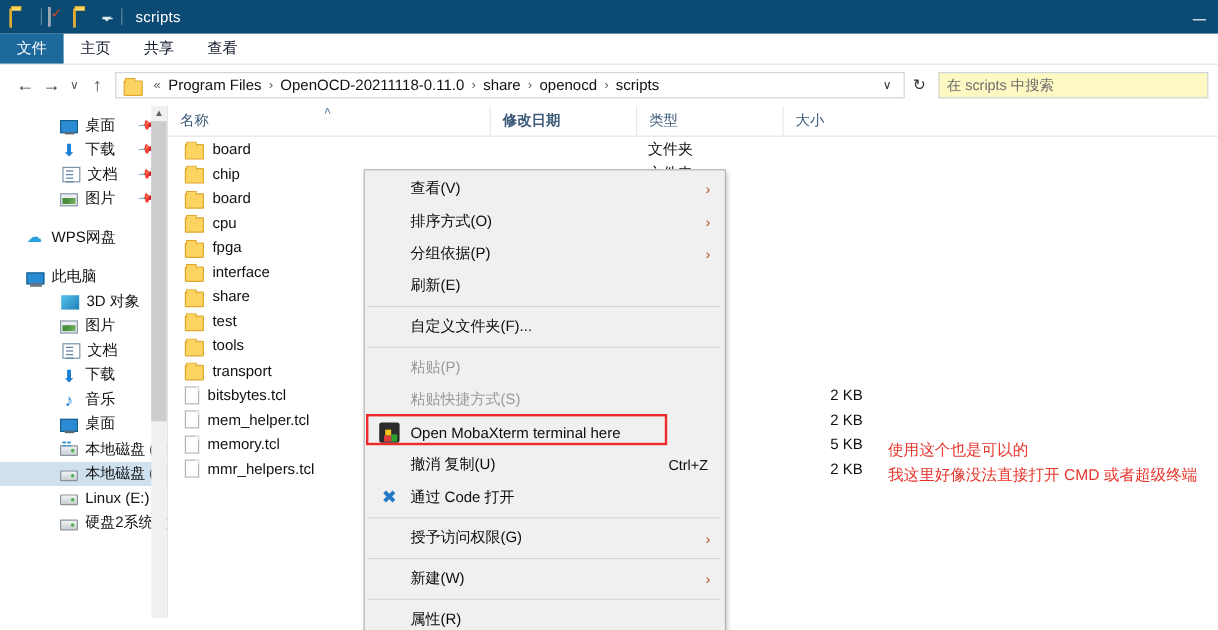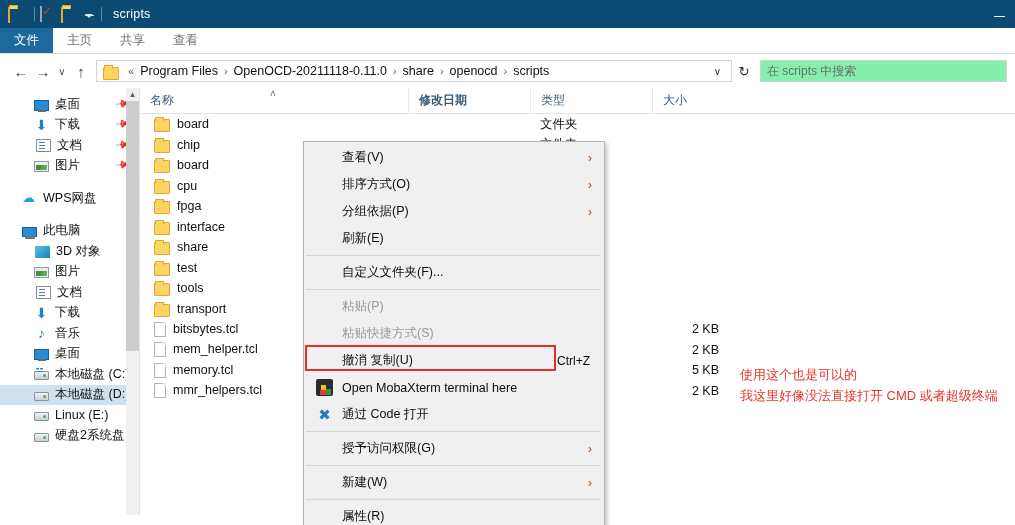--- a/index.html
+++ b/index.html
@@ -36,55 +36,55 @@
     width:0;height:0;border-left:4px solid transparent;border-right:4px solid transparent;
     border-top:4px solid #dfe8ee; margin:0 3px; position:relative; top:2px;
   }
   .qa-caret-bar{ width:9px;height:1px;background:#dfe8ee; position:absolute; top:-3px; left:-4px;}
   .win-title{ font-size:12.5px; margin-left:6px; letter-spacing:.2px;}
   .win-min{ position:absolute; right:10px; top:16px; width:11px;height:1px;background:#fff;}
 
   
   .ribbon{ height:26px; background:#fff; display:flex; align-items:stretch; border-bottom:1px solid #dcdcdc;}
   .tab{
-    padding:0 14px; display:flex; align-items:center; font-size:12.5px; color:#737373;
+    padding:0 14px; display:flex; align-items:center; font-size:12.5px; color:#0f172a;
     cursor:default;
   }
   .tab.active{ background:#1e699c; color:#fff; }
 
   
   .navrow{ height:34px; display:flex; align-items:center; padding:0 8px 0 10px; background:#fff;}
   .nav-btn{ width:22px;height:22px; display:flex; align-items:center; justify-content:center;
             color:#3a3a3a; font-size:15px; }
   .nav-btn.small{ width:16px; font-size:10px; color:#555;}
   .addr{
     flex:1; height:22px; border:1px solid #cfd4d8; background:#fff; display:flex; align-items:center;
     padding:0 4px; margin-left:4px; min-width:0;
   }
   .addr .folder-ico{ margin:0 5px 0 2px; }
   .crumb{ font-size:12.5px; color:#101010; padding:0 2px; white-space:nowrap;}
   .crumb-sep{ color:#5a5a5a; padding:0 4px; font-size:11px;}
   .addr-caret{ margin-left:auto; color:#333; font-size:10px; padding:0 6px;}
   .refresh{ width:24px; text-align:center; color:#333; font-size:13px; }
   .search{
-    width:247px; height:22px; border:1px solid #cfd4d8; background:#86efac;
+    width:225px; height:22px; border:1px solid #cfd4d8; background:#fef9c3;
     display:flex; align-items:center; padding:0 6px; margin-left:4px;
     color:#6d6d6d; font-size:12px;
   }
 
   
   .content{ display:flex; height:427px; }
 
   
   .sidebar{
     width:140px; position:relative; background:#fff; border-right:1px solid #e3e3e3;
     padding-top:6px; overflow:hidden;
   }
   .snode{ display:flex; align-items:center; height:20.5px; padding-left:22px; font-size:12.5px; white-space:nowrap;}
-  .snode.ind1{ padding-left:34px; }
+  .snode.ind1{ padding-left:50px; }
   .snode.sel{ background:#cfe0ef; }
   .snode .lbl{ margin-left:6px; color:#111; }
   .pin{ margin-left:auto; margin-right:8px; color:#9aa0a6; font-size:11px; transform:rotate(40deg);}
   .mini{ width:15px;height:14px; position:relative; flex:0 0 15px;}
 
   
   .i-desktop{ background:#2a8bd5; border:1px solid #17608f; height:11px; margin-top:2px;}
   .i-desktop:after{ content:""; position:absolute; left:3px; bottom:-2px; width:8px;height:2px;background:#5e6a72;}
   .i-download{ color:#1a7fd4; font-size:14px; line-height:14px; text-align:center;}
   .i-doc{ background:#fff;border:1px solid #7d93a8; height:13px; width:11px; margin-left:2px;}
@@ -121,21 +121,21 @@
   }
   .col{ padding-left:10px; position:relative; height:26px; display:flex; align-items:center; }
   .col + .col{ border-left:1px solid #e8e8e8;}
   .col-name{ width:268px; }
   .col-date{ width:122px;font-weight:bold; }
   .col-type{ width:122px; }
   .col-size{ width:85px; }
   .sortmark{ position:absolute; left:130px; top:0px; font-size:10px; color:#4a6f93;}
 
   .row{ display:flex; height:20.5px; align-items:center; font-size:12.5px; color:#101010;}
-  .cell-name{ width:268px; display:flex; align-items:flex-start; padding-left:14px;}
+  .cell-name{ width:268px; display:flex; align-items:center; padding-left:14px;}
   .cell-date{ width:122px; padding-left:10px; color:#101010;}
   .cell-type{ width:122px; padding-left:10px;}
   .cell-size{ width:85px; text-align:right; padding-right:18px;}
   .fname{ margin-left:7px;}
   .file-ico{
     width:12px;height:15px;background:#fff;border:1px solid #b4b4b4; position:relative; flex:0 0 12px;
   }
   .file-ico:after{
     content:""; position:absolute; right:-1px; top:-1px; border-left:4px solid transparent;
     border-top:4px solid #e8e8e8;
@@ -474,28 +474,28 @@
       <span>自定义文件夹(F)...</span>
     </div>
     <div class="msep"></div>
     <div class="mi disabled">
       <span>粘贴(P)</span>
     </div>
     <div class="mi disabled">
       <span>粘贴快捷方式(S)</span>
     </div>
     <div class="mi">
+      <span class="mico ico-moba"></span>
+      <span>Open MobaXterm terminal here</span>
+    </div>
+    <div class="mi">
       <span>撤消 复制(U)</span>
       <span class="accel">Ctrl+Z</span>
     </div>
     <div class="mi">
-      <span class="mico ico-moba"></span>
-      <span>Open MobaXterm terminal here</span>
-    </div>
-    <div class="mi">
       <span class="mico ico-code">✖</span>
       <span>通过 Code 打开</span>
     </div>
     <div class="msep"></div>
     <div class="mi">
       <span>授予访问权限(G)</span>
       <span class="arrow">›</span>
     </div>
     <div class="msep"></div>
     <div class="mi">

